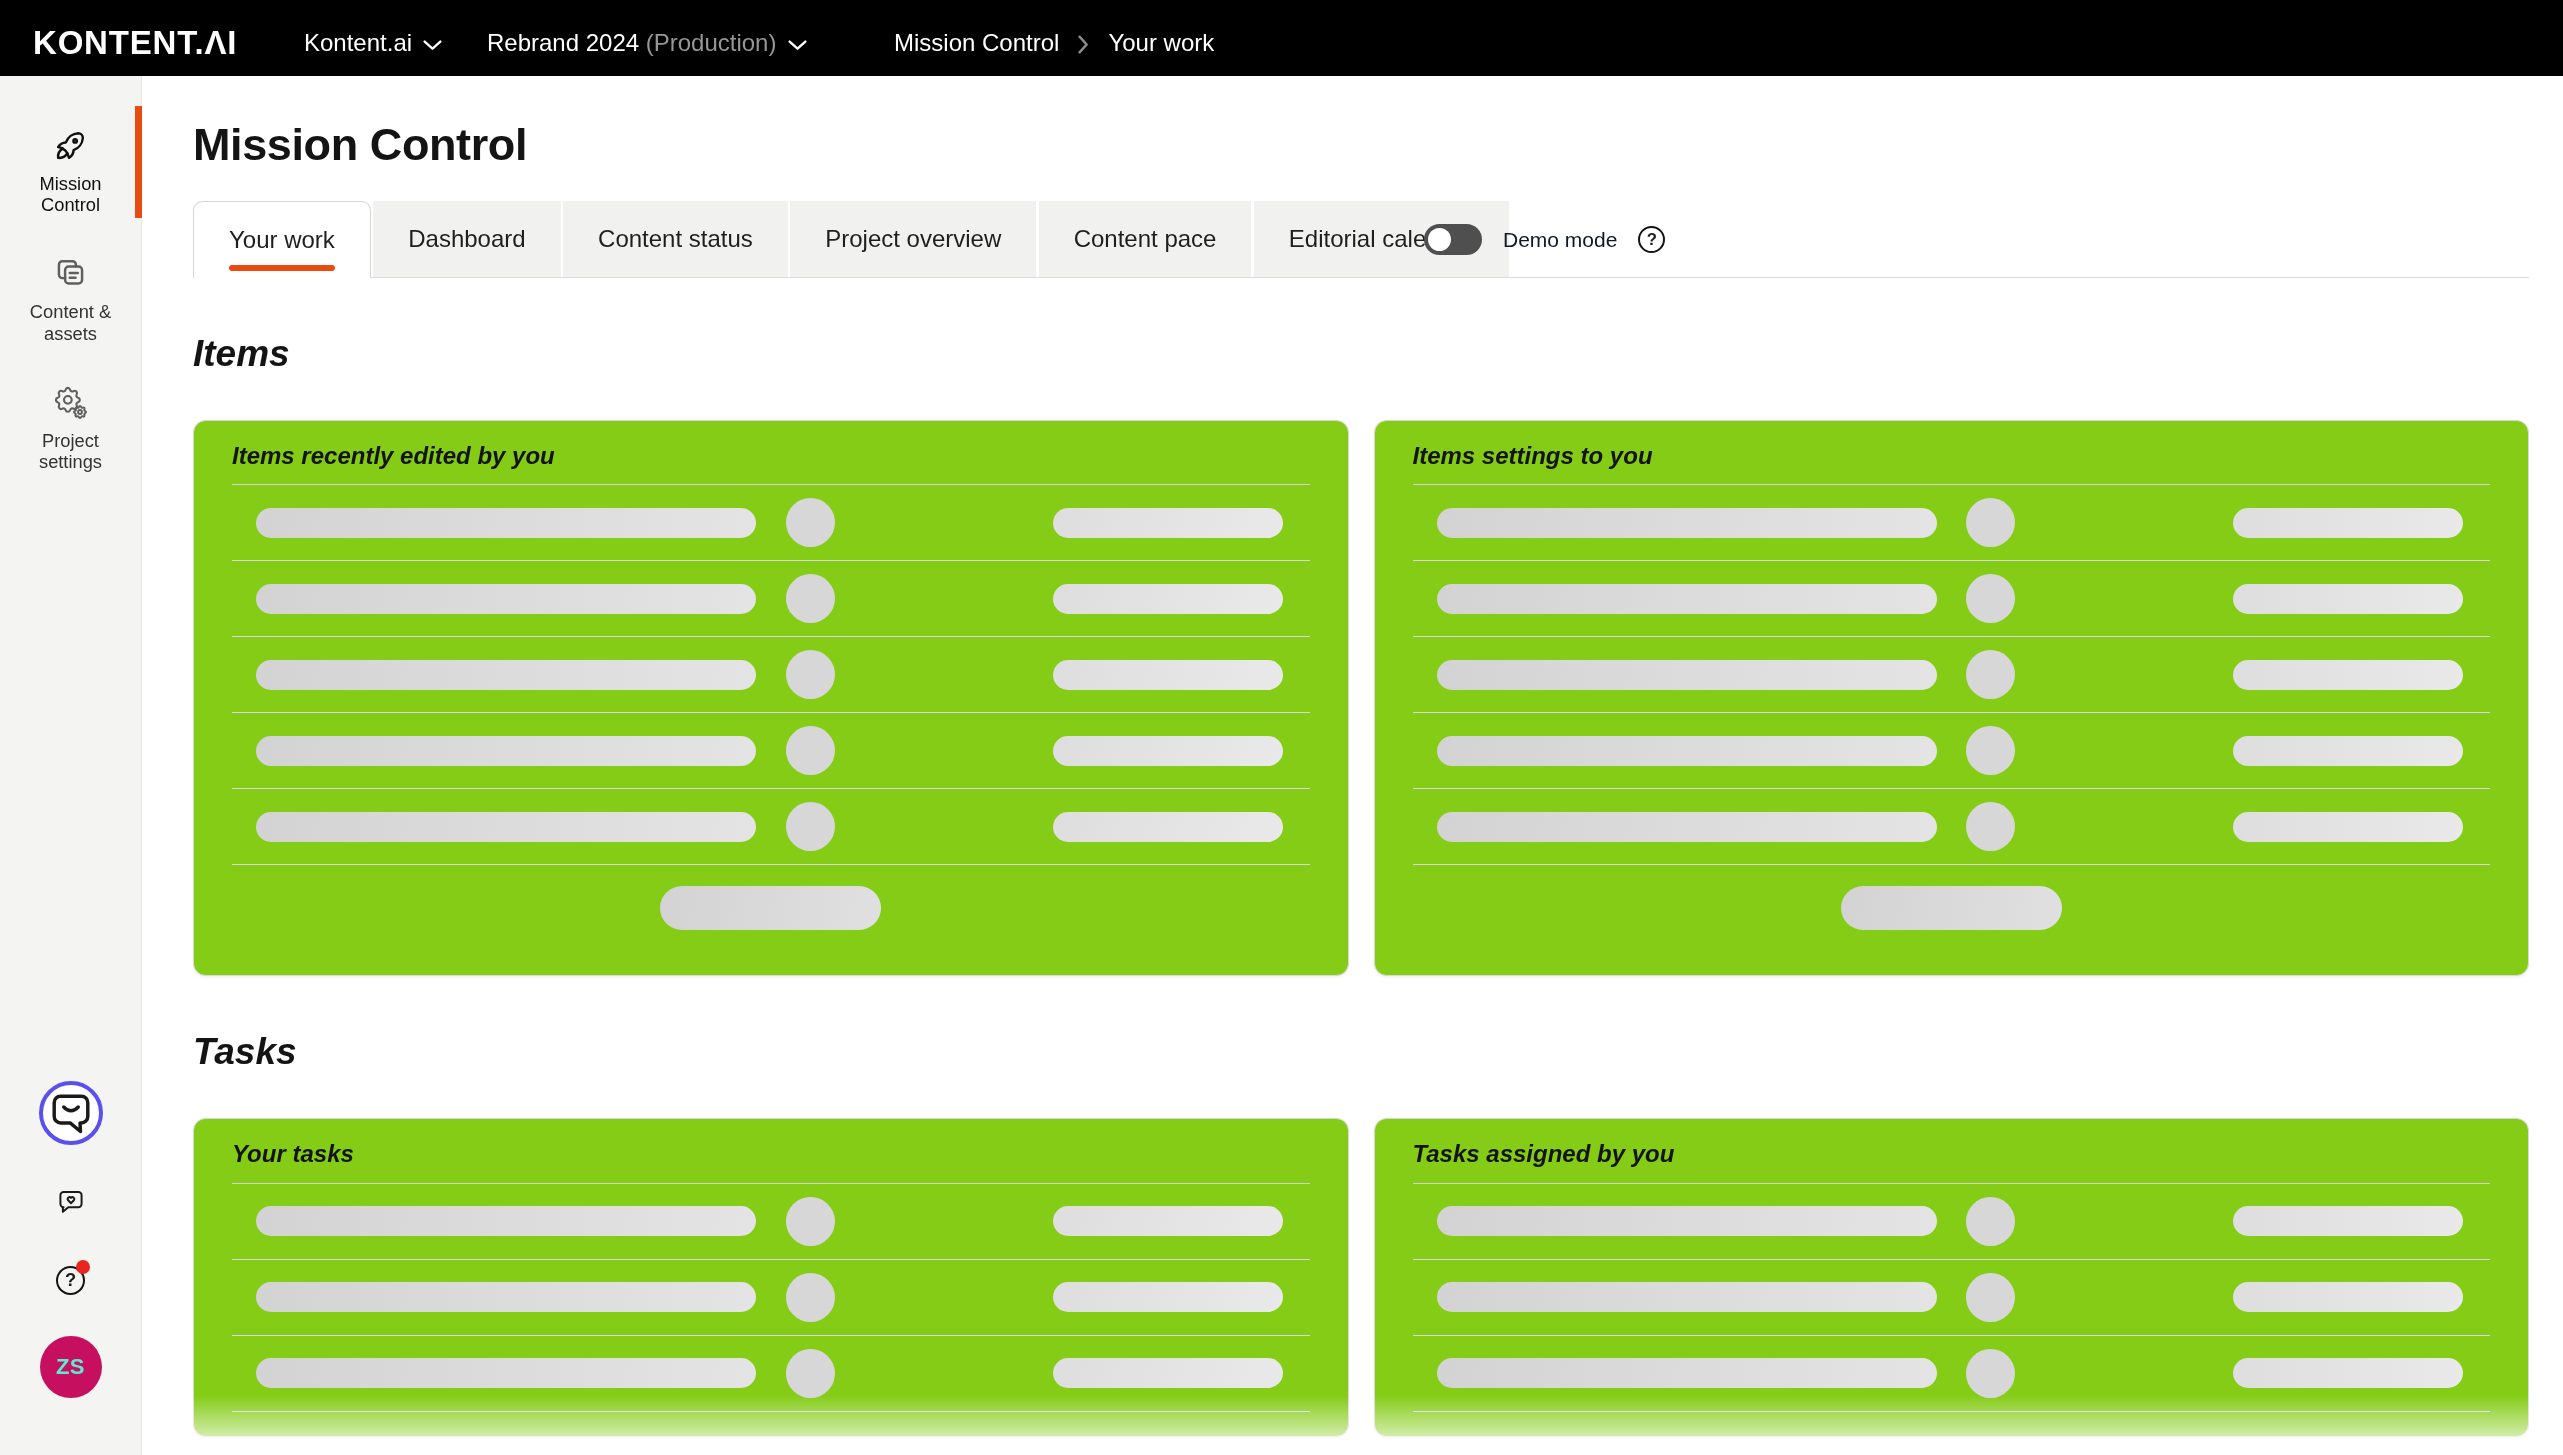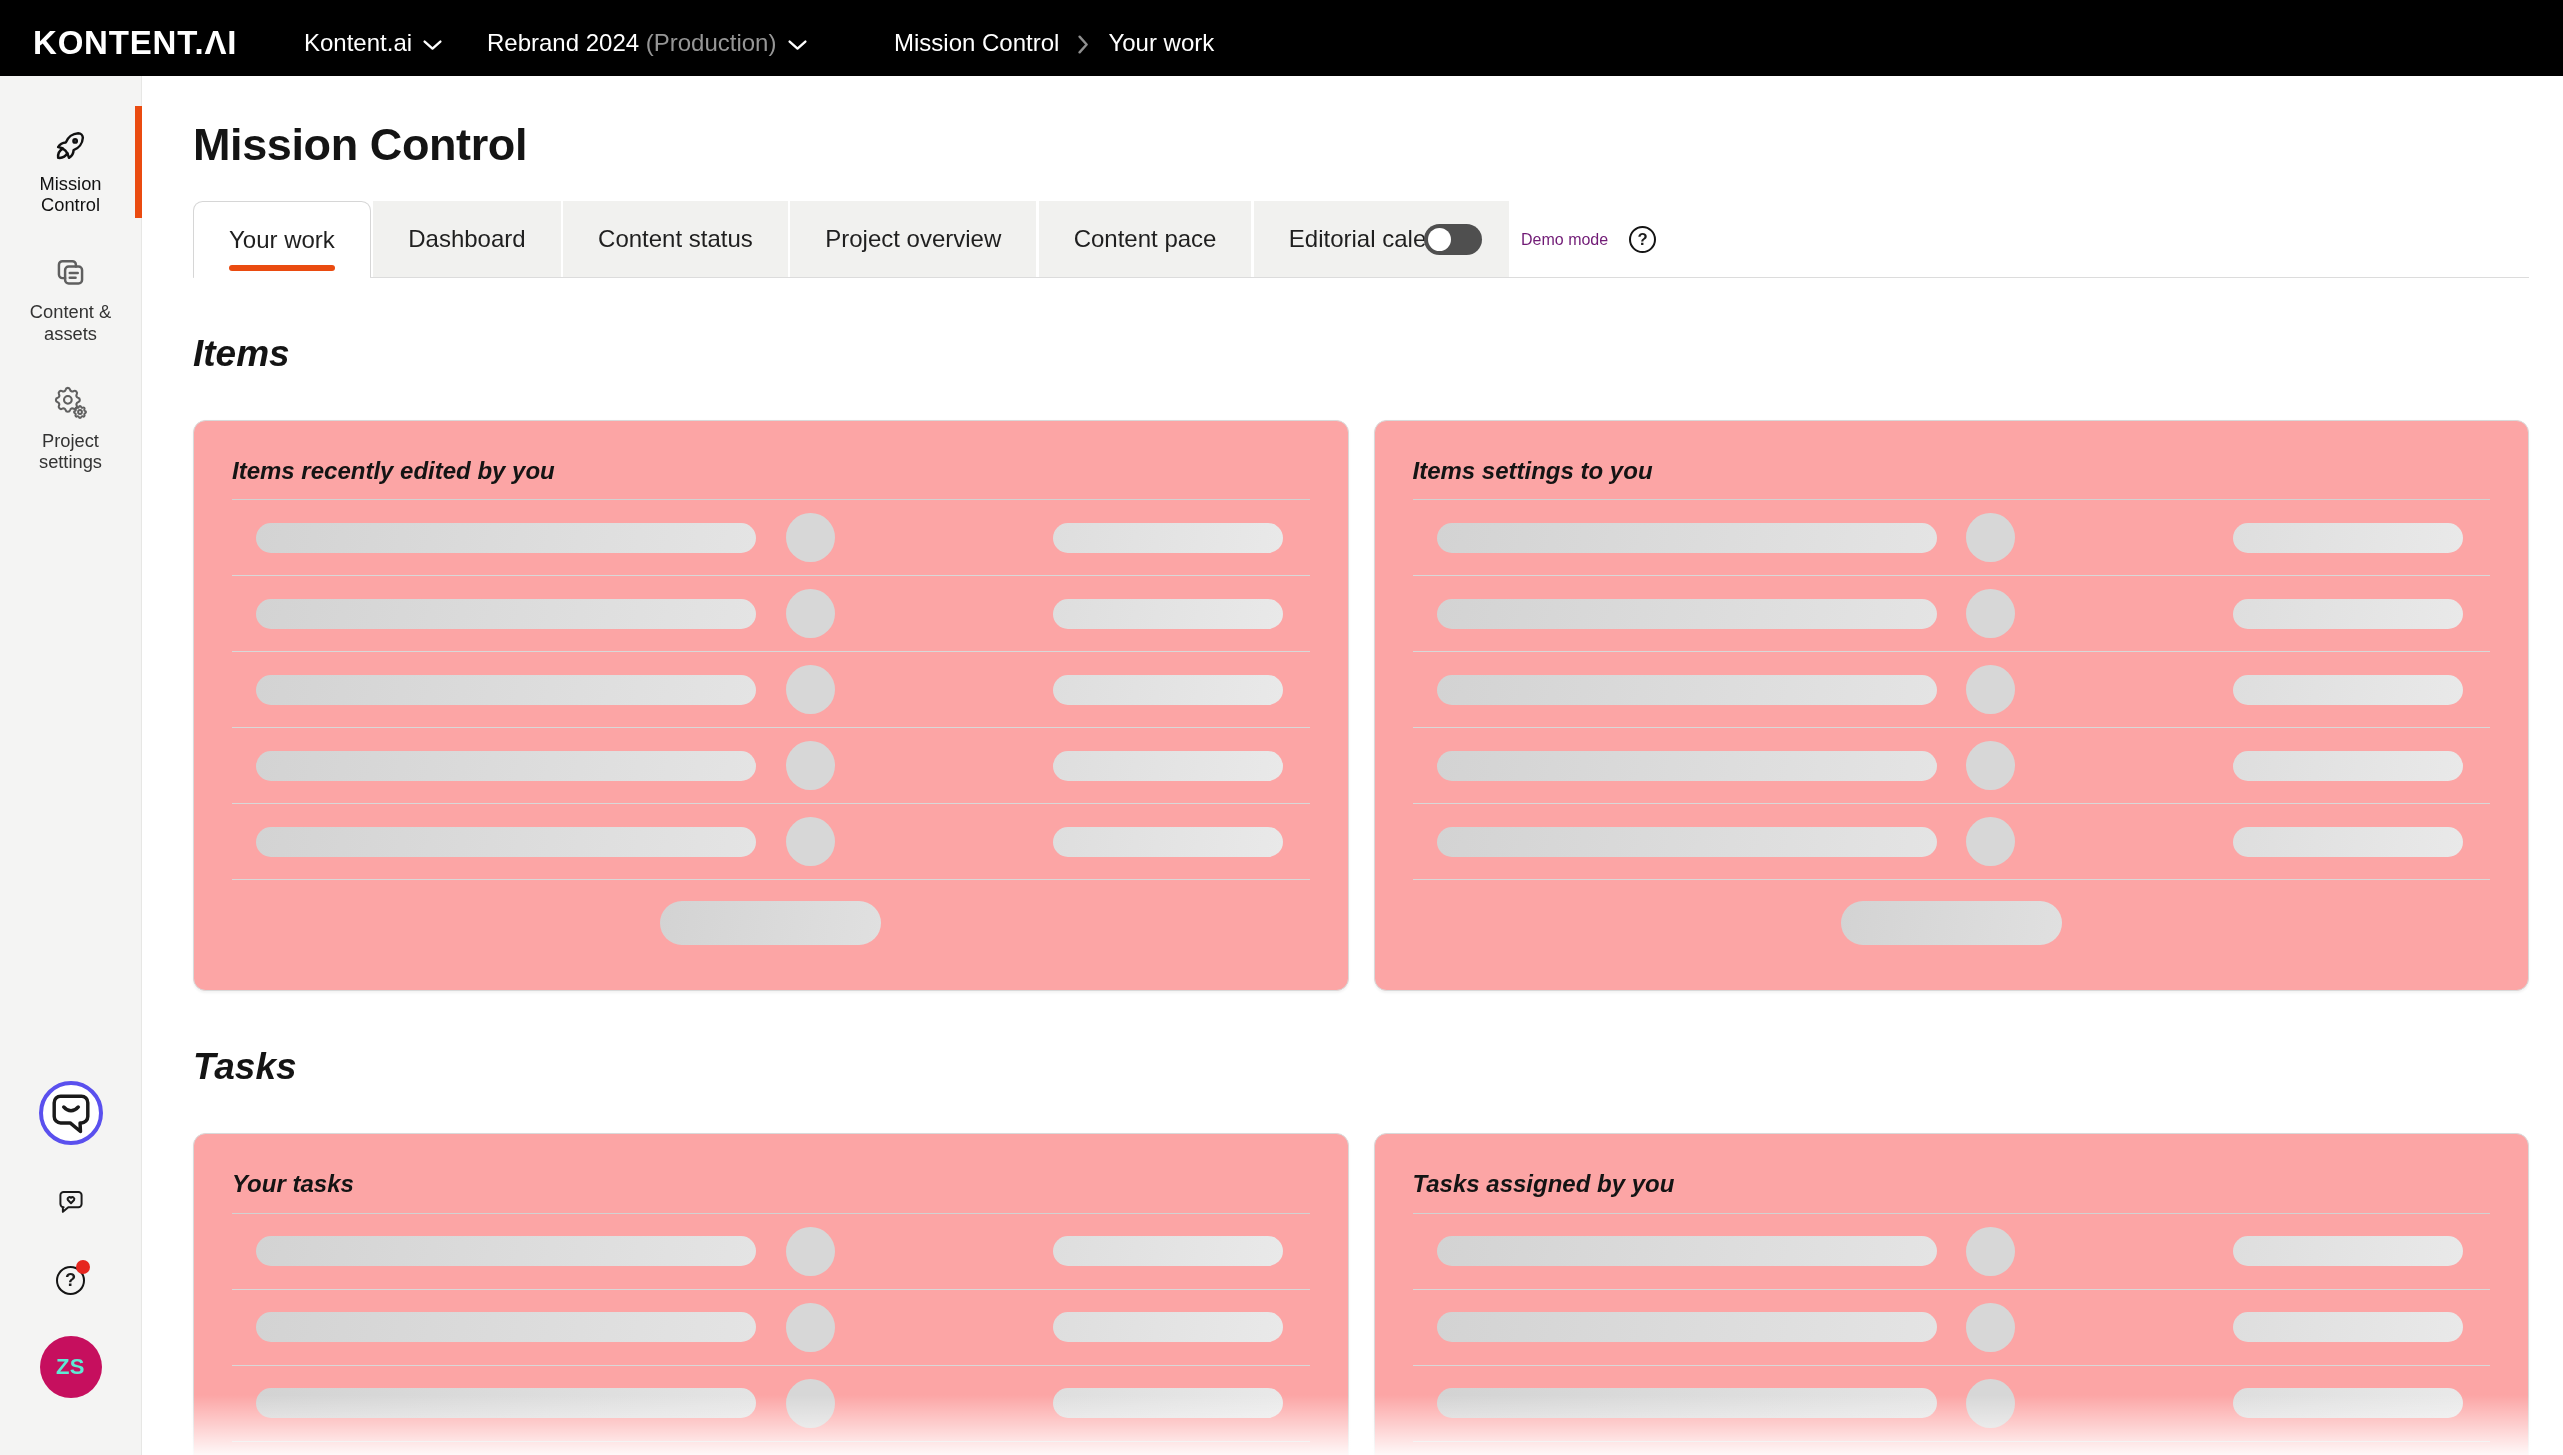--- a/index.html
+++ b/index.html
@@ -66,30 +66,30 @@
   .tab-label { position: relative; }
   .tab.active .tab-label::after { content: ""; position: absolute; left: 0; right: 0;
     bottom: -17.5px; height: 6.4px; border-radius: 3.2px; background: #ea4b10; }
 
   .demo-group { position: absolute; left: 1231px; top: 0; height: 77px; display: flex;
     align-items: center; gap: 21px; }
   .toggle { position: relative; width: 58px; height: 31px; border-radius: 16px;
     background: #4f4f4f; cursor: pointer; flex: none; }
   .toggle .knob { position: absolute; left: 4px; top: 4px; width: 23px; height: 23px;
     border-radius: 50%; background: #fff; }
-  .demo-label { font-size: 16px; color: #701a75; margin-left: 18px; }
+  .demo-label { font-size: 21px; color: #0f172a; }
   .help-circle { width: 27px; height: 27px; border: 2px solid #141414; border-radius: 50%;
     display: flex; align-items: center; justify-content: center; font-size: 16.7px;
     font-weight: 700; cursor: pointer; }
 
   .section { margin-top: 55px; font-style: italic; }
   h2.section-title { font-size: 37px; font-weight: 700; color: #141414; }
   .cards { display: grid; grid-template-columns: 1fr 1fr; column-gap: 25px; margin-top: 45px; }
-  .card { background: #fca5a5; border: 1.2px solid #d9d9d9; border-radius: 12.7px;
-    padding: 35px 38px 24px; box-shadow: 0 1.6px 2.4px rgba(0,0,0,0.05); }
+  .card { background: #84cc16; border: 1.2px solid #d9d9d9; border-radius: 12.7px;
+    padding: 20px 38px 24px; box-shadow: 0 1.6px 2.4px rgba(0,0,0,0.05); }
   .card-title { font-size: 24px; font-weight: 700; line-height: 29px; color: #141414; }
   .card-divider { border: none; border-top: 1.6px solid #d2d2d2; margin-top: 14.3px; }
 
   .skel-row { height: 76px; display: flex; align-items: center; padding: 0 27px 0 24px;
     border-bottom: 1.6px solid #d8d8d8; }
   .skel-bar-long { width: 500px; height: 30px; border-radius: 15px; flex: none;
     background: linear-gradient(100deg, #d3d3d3, #e4e4e4); }
   .skel-circle { width: 49px; height: 49px; border-radius: 50%; background: #d7d7d7;
     margin-left: 29.5px; flex: none; }
   .skel-bar-short { margin-left: auto; width: 230px; height: 30px; border-radius: 15px;

